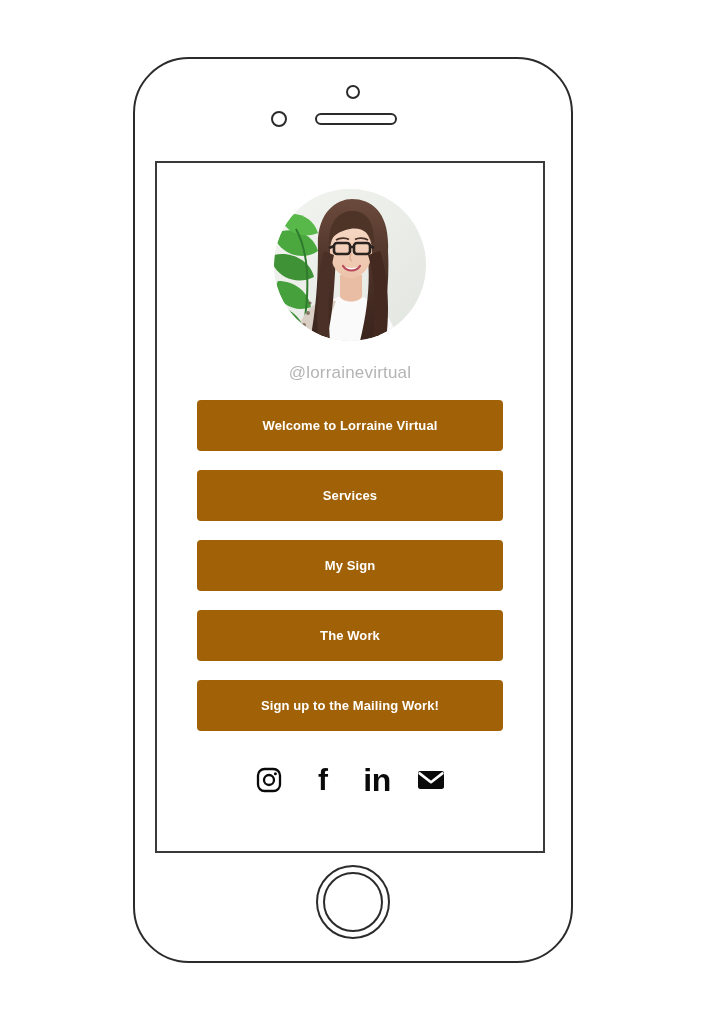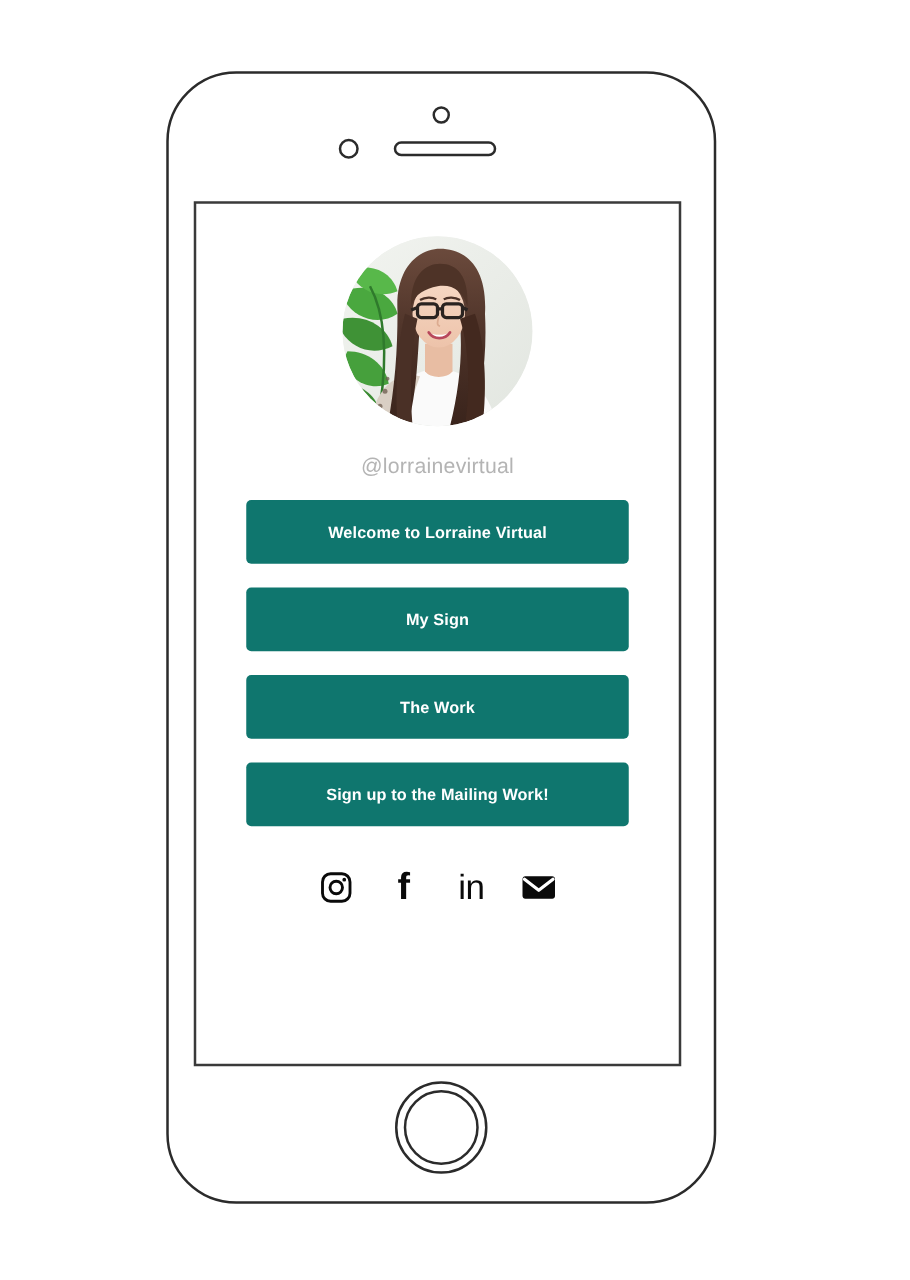--- a/index.html
+++ b/index.html
@@ -125,21 +125,21 @@
 
   
   #link-list {
     margin-top: 17px;
     width: 306px;
     display: flex;
     flex-direction: column;
     gap: 19px;
   }
   .link-button {
-    background: #0f766e;
+    background: #a16207;
     color: #ffffff;
     border: none;
     border-radius: 4px;
     height: 51px;
     width: 100%;
     font-family: "Liberation Sans", sans-serif;
     font-size: 13px;
     font-weight: bold;
     letter-spacing: 0.1px;
     display: flex;
@@ -170,22 +170,22 @@
   .social-icon svg { display: block; }
   .fb-glyph {
     font-family: "Liberation Sans", sans-serif;
     font-weight: bold;
     font-size: 30px;
     line-height: 1;
     color: #0a0a0a;
   }
   .li-glyph {
     font-family: "Liberation Sans", sans-serif;
-    font-weight: normal;
-    font-size: 28px;
+    font-weight: bold;
+    font-size: 32px;
     line-height: 1;
     color: #0a0a0a;
     letter-spacing: -0.5px;
   }
 </style>
 </head>
 <body>
 
 <div id="phone-frame">
 
@@ -271,20 +271,21 @@
         <path d="M94 66 C 102 92, 102 124, 98 152 L 112 152 C 116 120, 114 86, 106 62 Z" fill="#43291f"></path>
         <path d="M60 66 C 54 92, 54 124, 56 152 L 44 152 C 42 120, 44 86, 50 62 Z" fill="#4a3026"></path>
       </g>
     </svg>
   </div>
 
   <div id="profile-handle">@lorrainevirtual</div>
 
   <div id="link-list">
     <button class="link-button">Welcome to Lorraine Virtual</button>
+    <button class="link-button">Services</button>
     <button class="link-button">My Sign</button>
     <button class="link-button">The Work</button>
     <button class="link-button">Sign up to the Mailing Work!</button>
   </div>
 
   <div id="social-row">
 
     <div class="social-icon">
       <svg width="26" height="26" viewBox="0 0 26 26" xmlns="http://www.w3.org/2000/svg">
         <rect x="2" y="2" width="22" height="22" rx="6.5" ry="6.5" fill="none" stroke="#0a0a0a" stroke-width="2.3"></rect>

